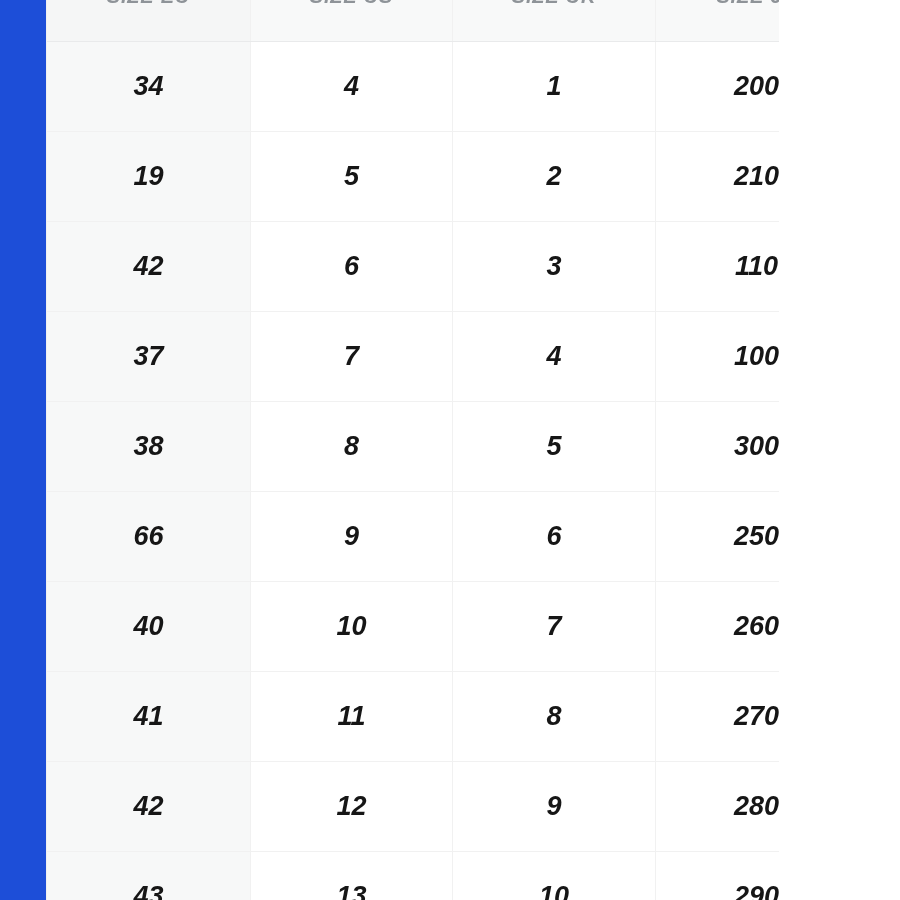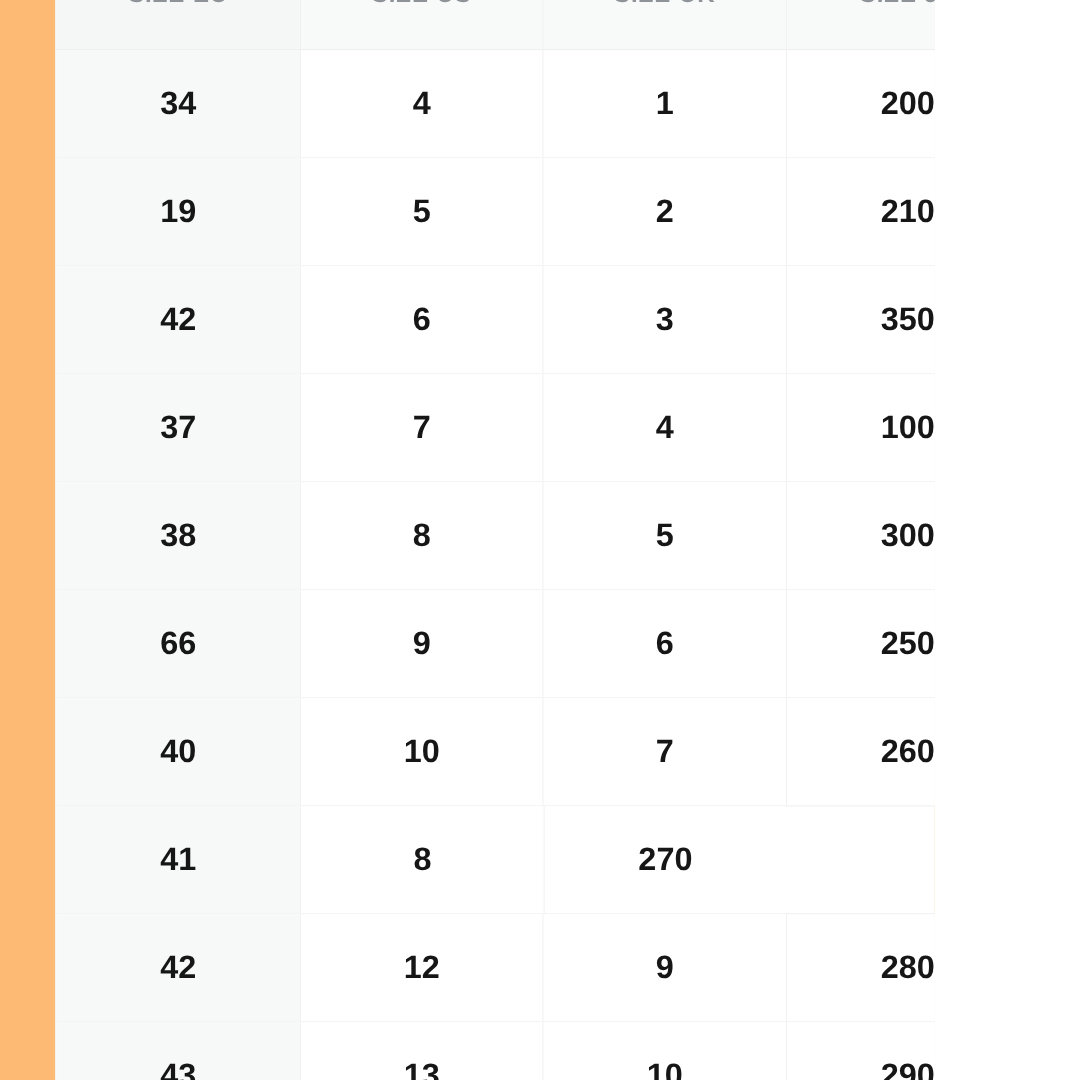--- a/index.html
+++ b/index.html
@@ -6,21 +6,22 @@
   html, body {
     width: 900px; height: 900px;
     overflow: hidden;
     background: #ffffff;
     font-family: "Liberation Sans", sans-serif;
   }
   .viewport {
     position: relative;
     width: 779px; height: 900px;
     overflow: hidden;
-    background: #fdba74;
+    background: #1d4ed8;
+    font-style: italic;
   }
   .size-table {
     position: absolute;
     left: 46px;
     top: -48px;            
     width: 812px;
     border-left: 1px solid #f0f0f0;
     border-right: 1px solid #f0f0f0;
     background: #ffffff;
   }
@@ -75,21 +76,21 @@
       <div class="row">
         <div class="cell c0">19</div>
         <div class="cell c1">5</div>
         <div class="cell c2">2</div>
         <div class="cell c3">210</div>
       </div>
       <div class="row">
         <div class="cell c0">42</div>
         <div class="cell c1">6</div>
         <div class="cell c2">3</div>
-        <div class="cell c3">350</div>
+        <div class="cell c3">110</div>
       </div>
       <div class="row">
         <div class="cell c0">37</div>
         <div class="cell c1">7</div>
         <div class="cell c2">4</div>
         <div class="cell c3">100</div>
       </div>
       <div class="row">
         <div class="cell c0">38</div>
         <div class="cell c1">8</div>
@@ -103,20 +104,21 @@
         <div class="cell c3">250</div>
       </div>
       <div class="row">
         <div class="cell c0">40</div>
         <div class="cell c1">10</div>
         <div class="cell c2">7</div>
         <div class="cell c3">260</div>
       </div>
       <div class="row">
         <div class="cell c0">41</div>
+        <div class="cell c1">11</div>
         <div class="cell c2">8</div>
         <div class="cell c3">270</div>
       </div>
       <div class="row">
         <div class="cell c0">42</div>
         <div class="cell c1">12</div>
         <div class="cell c2">9</div>
         <div class="cell c3">280</div>
       </div>
       <div class="row">

